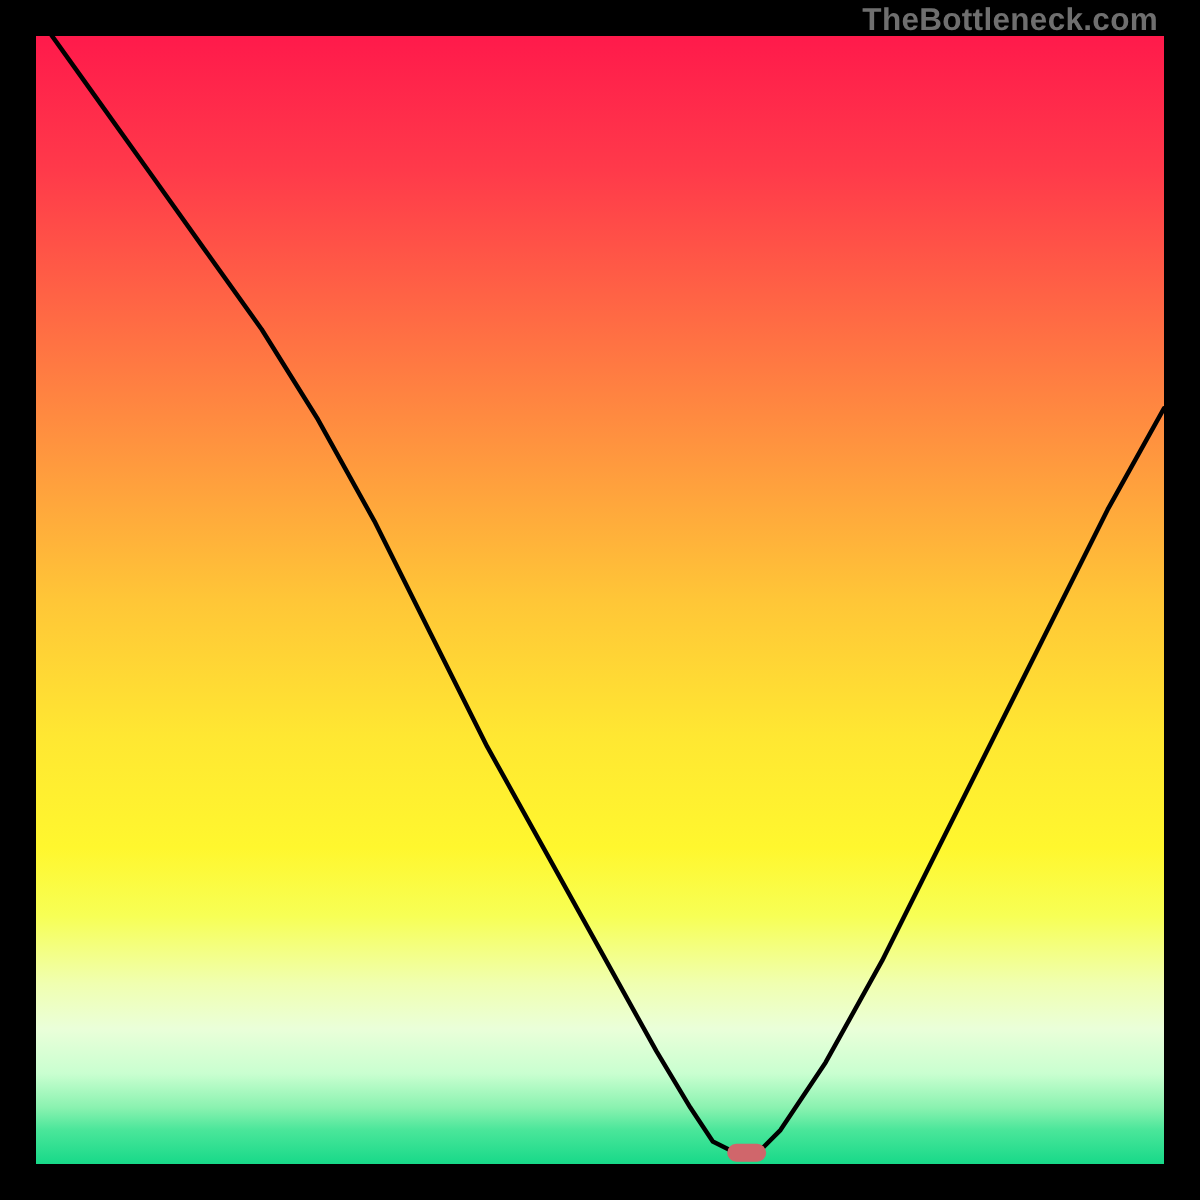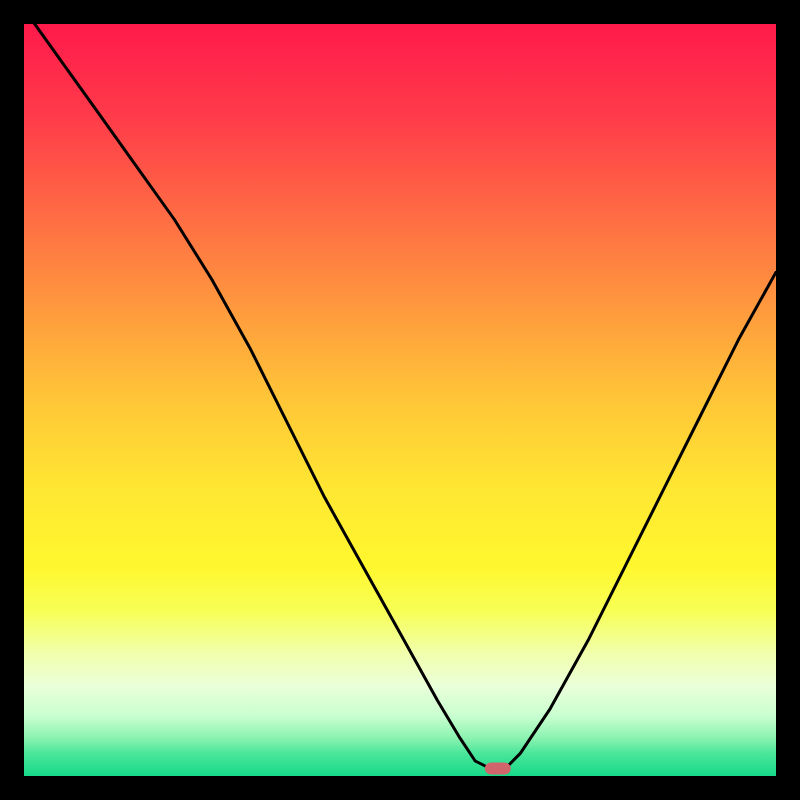--- a/index.html
+++ b/index.html
@@ -25,20 +25,21 @@
     font: 600 21px -apple-system, Segoe UI, Helvetica, Arial, sans-serif;
     color: #6f6f6f;
     letter-spacing: 0.2px;
   }
   svg { display: block; }
 </style>
 </head>
 <body>
 
 <div class="stage">
+  <div class="watermark">TheBottleneck.com</div>
 
   <div class="plot-area">
     <svg id="plot-svg" width="752" height="752" viewBox="0 0 752 752">
       <defs>
         <linearGradient id="bg-grad" x1="0" y1="0" x2="0" y2="1">
             <stop offset="0%" stop-color="#ff1a4b"></stop>
             <stop offset="12%" stop-color="#ff3a4a"></stop>
             <stop offset="25%" stop-color="#ff6a44"></stop>
             <stop offset="38%" stop-color="#ff9a3e"></stop>
             <stop offset="50%" stop-color="#ffc637"></stop>

